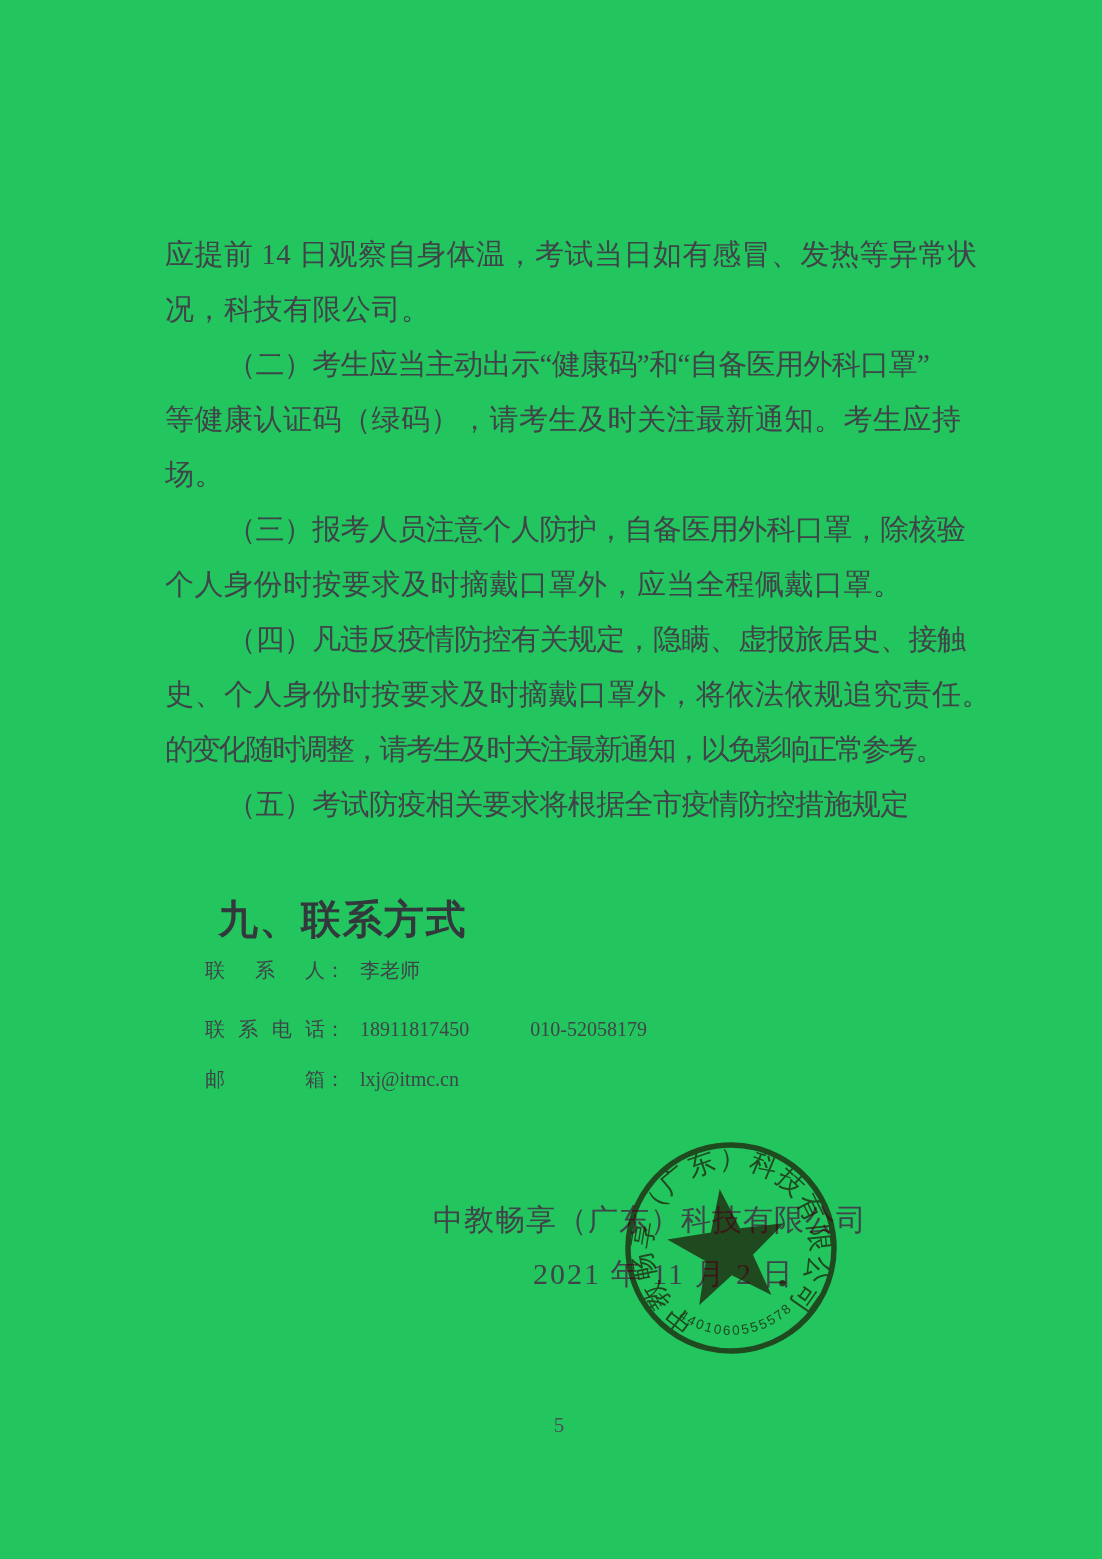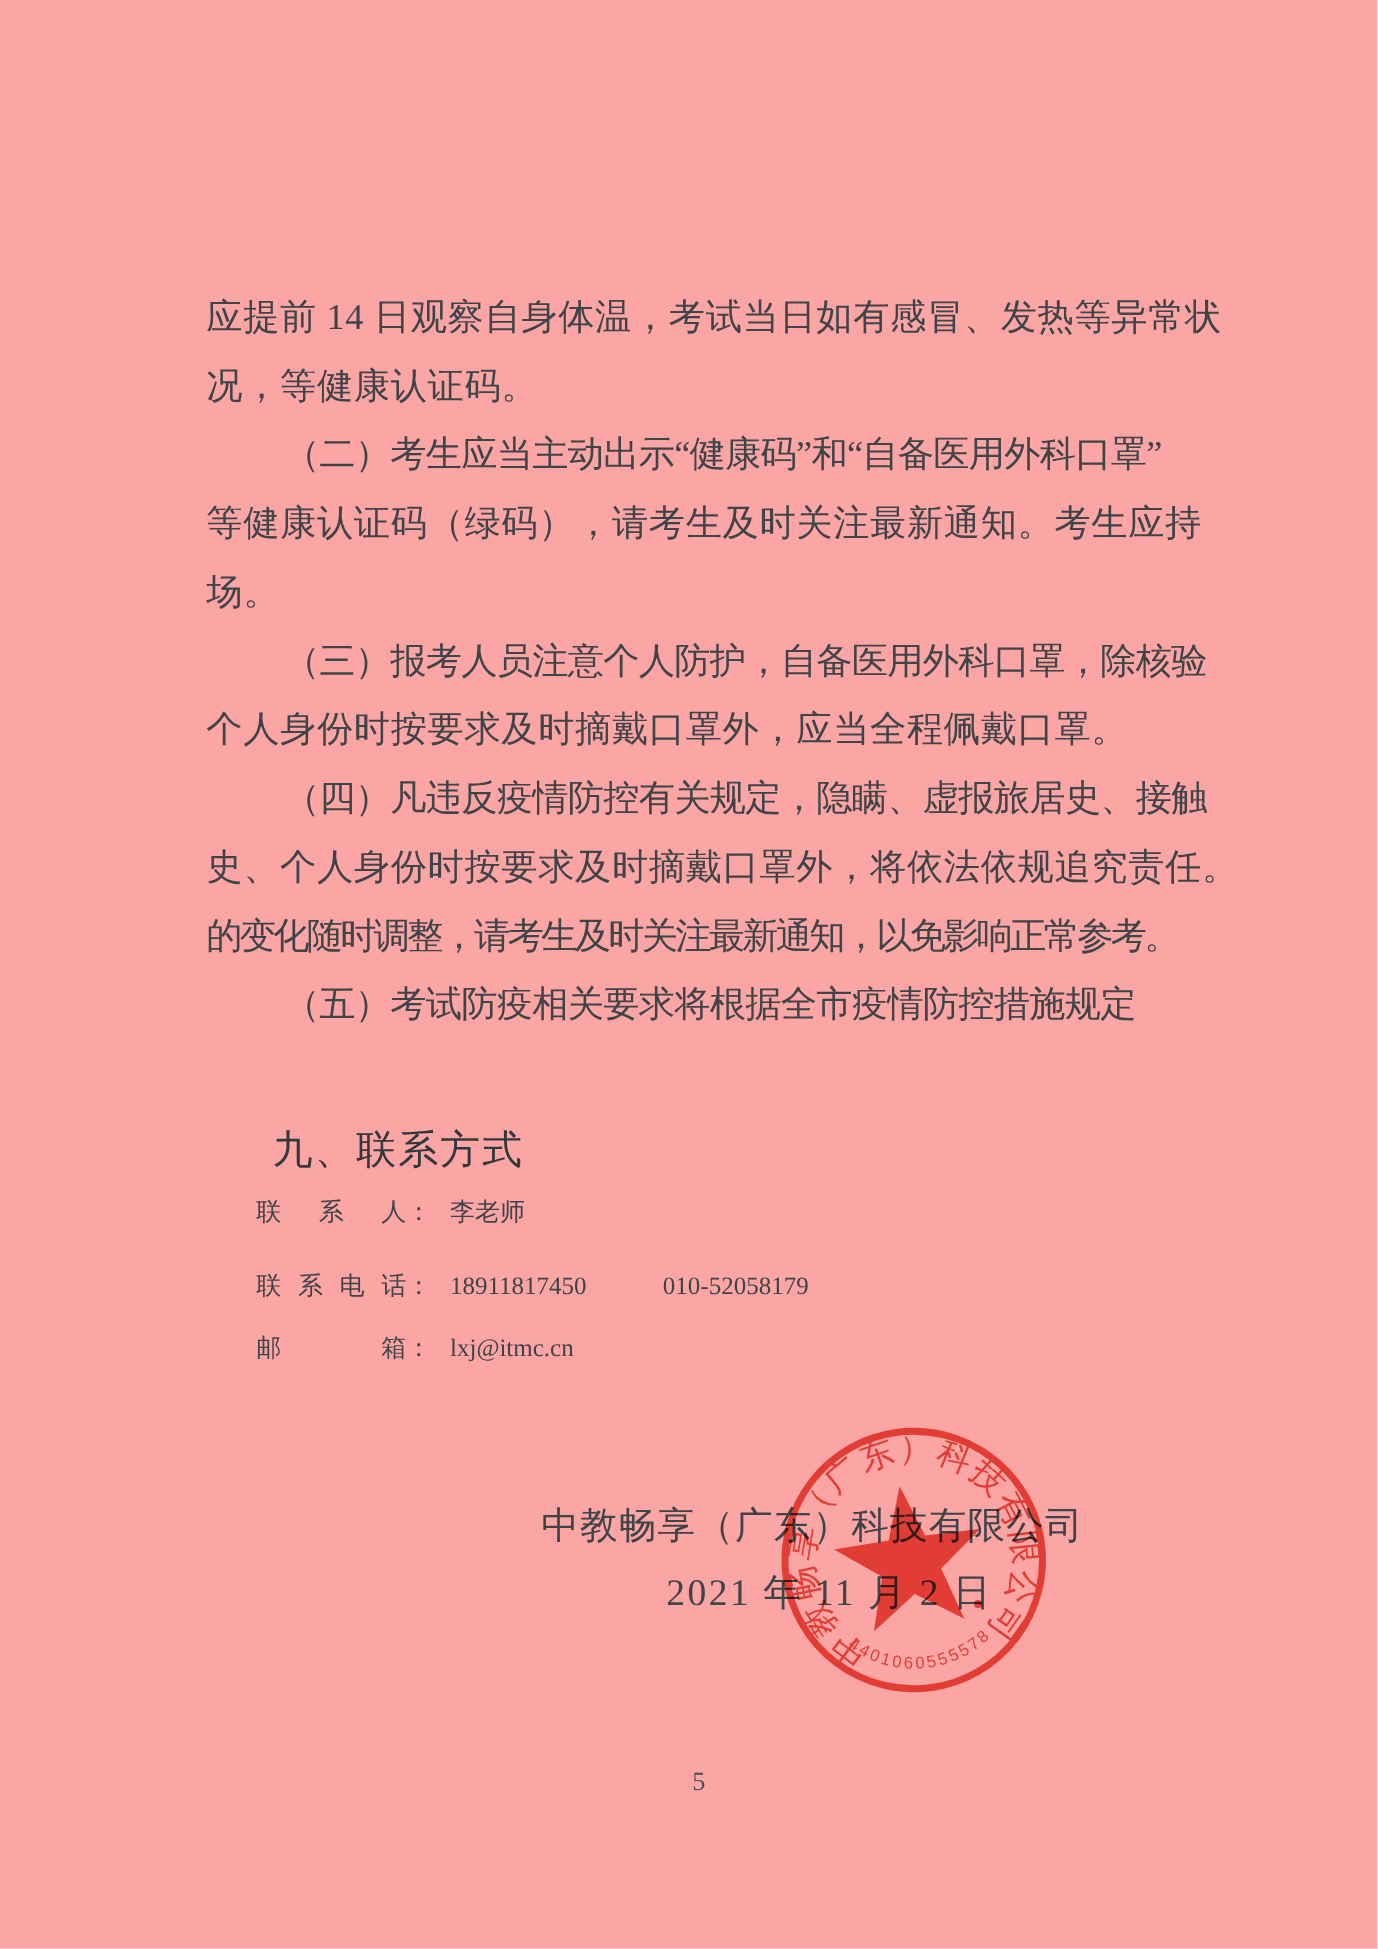--- a/index.html
+++ b/index.html
@@ -1,36 +1,36 @@
 <!DOCTYPE html>
 <html><head>
 <meta charset="utf-8">
 <style>
   html,body{margin:0;padding:0;background:#ffffff;}
   .page{
     position:relative;
     width:1102px;height:1559px;
-    background:#fca5a5;
+    background:#22c55e;
     overflow:hidden;
     font-family:"Liberation Serif","DejaVu Serif",serif;
     color:#3f4449;
   }
   
   .bodytext{position:absolute;left:165px;top:227px;width:815px;}
   .line{
     height:55px;line-height:55px;font-size:29px;
     white-space:nowrap;letter-spacing:0.5px;margin:0;
   }
   .line.indent{padding-left:62px;letter-spacing:-0.6px;}
   .line.tight{letter-spacing:-2.2px;}
   
   .heading{
     position:absolute;left:218px;top:899px;
     font-family:"Liberation Sans","DejaVu Sans",sans-serif;
-    font-weight:400;font-size:32px;letter-spacing:1.5px;color:#33383c;
+    font-weight:700;font-size:40px;letter-spacing:1.5px;color:#33383c;
     line-height:40px;margin:0;
   }
   
   .contact{position:absolute;left:205px;top:945px;font-size:20px;}
   .crow{height:50px;line-height:50px;white-space:nowrap;}
   .crow.first{margin-bottom:9px;}
   .lbl{
     display:inline-block;width:120px;
     text-align:justify;text-align-last:justify;
     -moz-text-align-last:justify;text-justify:inter-character;
@@ -53,21 +53,21 @@
     text-align:center;text-indent:16px;font-size:21px;color:#4a4f53;
   }
 </style>
 </head>
 <body>
 
 <div class="page">
 
   <div class="bodytext">
     <p class="line">应提前 14 日观察自身体温，考试当日如有感冒、发热等异常状</p>
-    <p class="line">况，等健康认证码。</p>
+    <p class="line">况，科技有限公司。</p>
     <p class="line indent">（二）考生应当主动出示“健康码”和“自备医用外科口罩”</p>
     <p class="line">等健康认证码（绿码），请考生及时关注最新通知。考生应持</p>
     <p class="line">场。</p>
     <p class="line indent">（三）报考人员注意个人防护，自备医用外科口罩，除核验</p>
     <p class="line">个人身份时按要求及时摘戴口罩外，应当全程佩戴口罩。</p>
     <p class="line indent">（四）凡违反疫情防控有关规定，隐瞒、虚报旅居史、接触</p>
     <p class="line">史、个人身份时按要求及时摘戴口罩外，将依法依规追究责任。</p>
     <p class="line tight">的变化随时调整，请考生及时关注最新通知，以免影响正常参考。</p>
     <p class="line indent">（五）考试防疫相关要求将根据全市疫情防控措施规定</p>
   </div>

